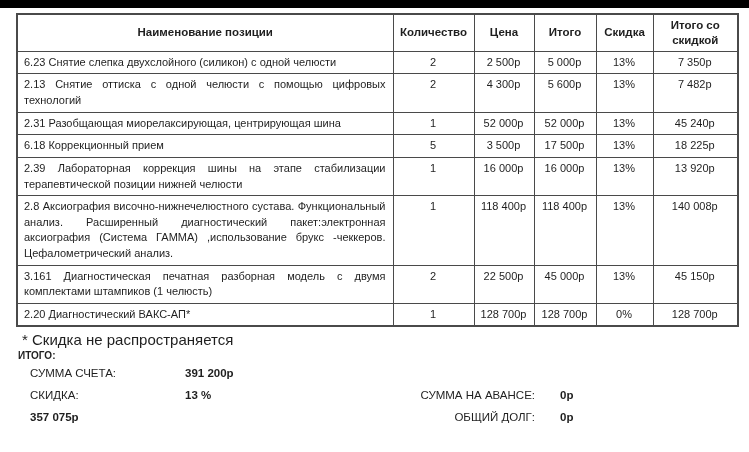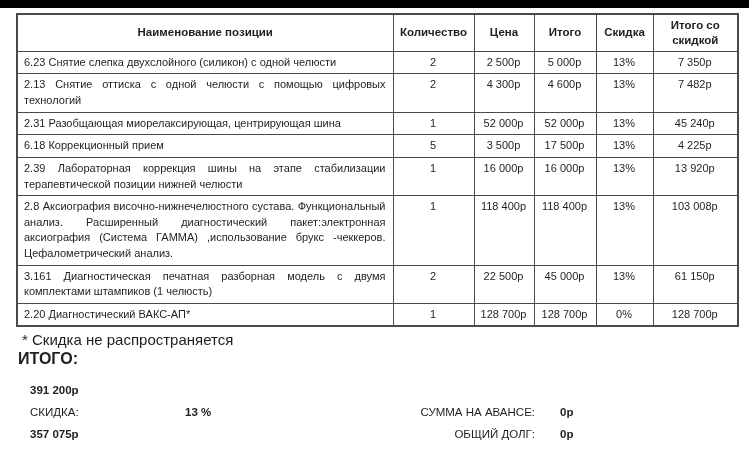--- a/index.html
+++ b/index.html
@@ -67,22 +67,22 @@
 
   .summary {
     position: absolute;
     left: 18px;
     top: 350px;
     width: 712px;
     font-size: 11.5px;
   }
   .summary-title {
     font-weight: bold;
-    font-size: 16px;
-    margin-bottom: 16px;
+    font-size: 10px;
+    margin-bottom: 6px;
   }
   .summary-cols {
     position: relative;
     width: 100%;
   }
   .summary-row {
     display: flex;
     height: 22px;
     align-items: flex-start;
   }
@@ -134,83 +134,84 @@
           <td class="col-qty">2</td>
           <td class="col-price">2 500р</td>
           <td class="col-total">5 000р</td>
           <td class="col-discount">13%</td>
           <td class="col-final">7 350р</td>
         </tr>
         <tr>
           <td class="col-name">2.13 Снятие оттиска с одной челюсти с помощью цифровых технологий</td>
           <td class="col-qty">2</td>
           <td class="col-price">4 300р</td>
-          <td class="col-total">4 600р</td>
+          <td class="col-total">5 600р</td>
           <td class="col-discount">13%</td>
           <td class="col-final">7 482р</td>
         </tr>
         <tr>
           <td class="col-name">2.31 Разобщающая миорелаксирующая, центрирующая шина</td>
           <td class="col-qty">1</td>
           <td class="col-price">52 000р</td>
           <td class="col-total">52 000р</td>
           <td class="col-discount">13%</td>
           <td class="col-final">45 240р</td>
         </tr>
         <tr>
           <td class="col-name">6.18 Коррекционный прием</td>
           <td class="col-qty">5</td>
           <td class="col-price">3 500р</td>
           <td class="col-total">17 500р</td>
           <td class="col-discount">13%</td>
-          <td class="col-final">4 225р</td>
+          <td class="col-final">18 225р</td>
         </tr>
         <tr>
           <td class="col-name">2.39 Лабораторная коррекция шины на этапе стабилизации терапевтической позиции нижней челюсти</td>
           <td class="col-qty">1</td>
           <td class="col-price">16 000р</td>
           <td class="col-total">16 000р</td>
           <td class="col-discount">13%</td>
           <td class="col-final">13 920р</td>
         </tr>
         <tr>
           <td class="col-name">2.8 Аксиография височно-нижнечелюстного сустава. Функциональный анализ. Расширенный диагностический пакет:электронная аксиография (Система ГАММА) ,использование брукс -чеккеров. Цефалометрический анализ.</td>
           <td class="col-qty">1</td>
           <td class="col-price">118 400р</td>
           <td class="col-total">118 400р</td>
           <td class="col-discount">13%</td>
-          <td class="col-final">103 008р</td>
+          <td class="col-final">140 008р</td>
         </tr>
         <tr>
           <td class="col-name">3.161 Диагностическая печатная разборная модель с двумя комплектами штампиков (1 челюсть)</td>
           <td class="col-qty">2</td>
           <td class="col-price">22 500р</td>
           <td class="col-total">45 000р</td>
           <td class="col-discount">13%</td>
-          <td class="col-final">61 150р</td>
+          <td class="col-final">45 150р</td>
         </tr>
         <tr>
           <td class="col-name">2.20 Диагностический ВАКС-АП*</td>
           <td class="col-qty">1</td>
           <td class="col-price">128 700р</td>
           <td class="col-total">128 700р</td>
           <td class="col-discount">0%</td>
           <td class="col-final">128 700р</td>
         </tr>
       </tbody>
   </table>
 
   <div class="footnote">* Скидка не распространяется</div>
 </div>
 
 <div class="summary">
   <div class="summary-title">ИТОГО:</div>
   <div class="summary-cols">
     <div class="summary-left">
       <div class="summary-row">
+        <span class="s-label">СУММА СЧЕТА:</span>
         <span class="s-value">391 200р</span>
       </div>
       <div class="summary-row">
         <span class="s-label">СКИДКА:</span>
         <span class="s-value">13 %</span>
       </div>
       <div class="summary-row">
         <span class="s-value">357 075р</span>
       </div>
     </div>

